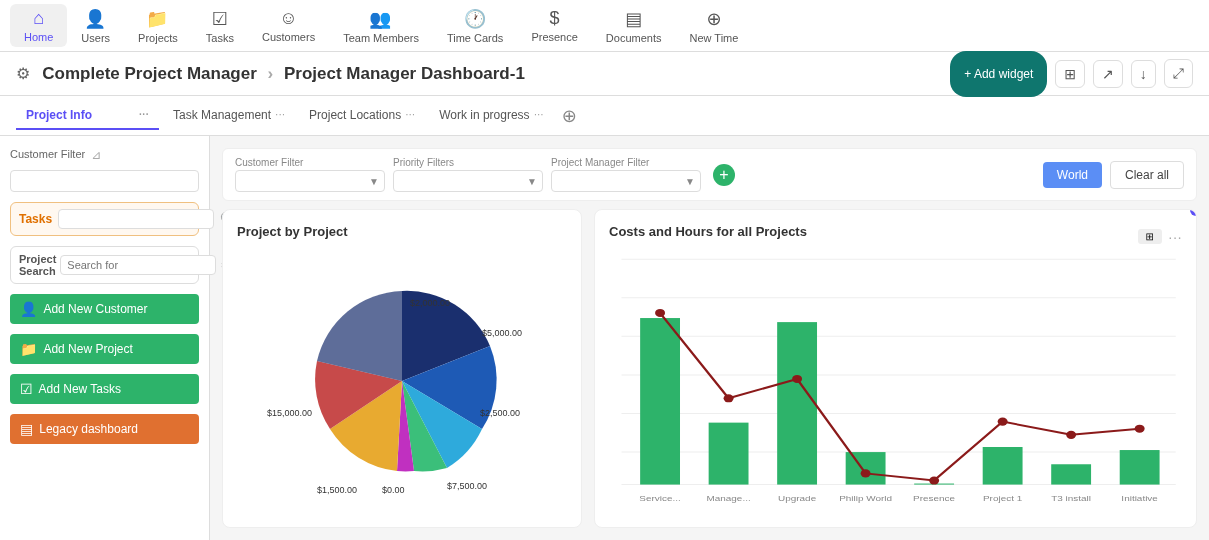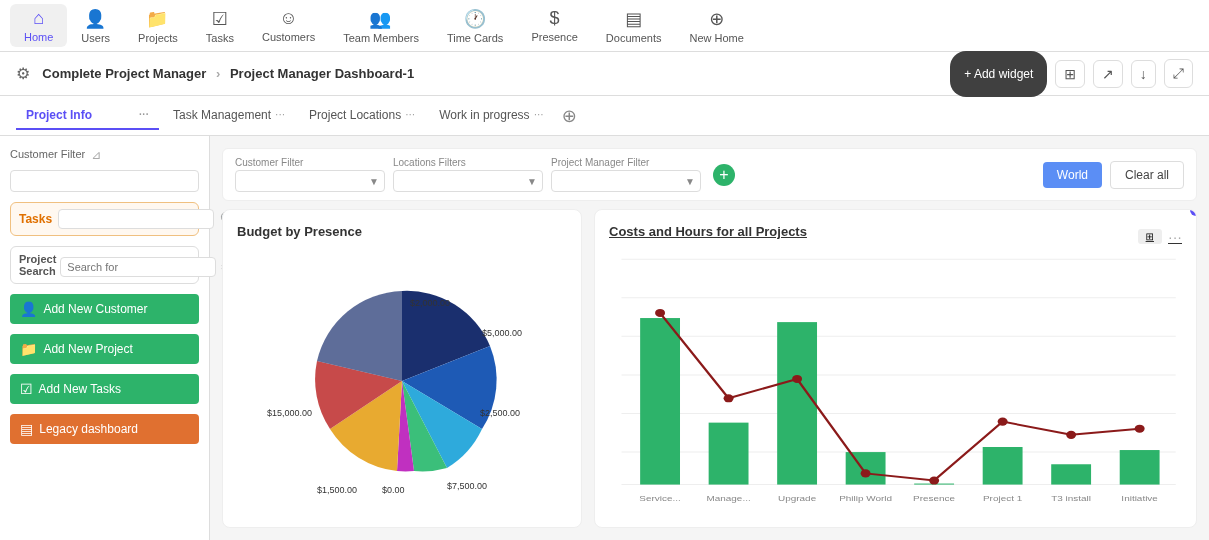--- a/index.html
+++ b/index.html
@@ -33,26 +33,26 @@
     
     .header-bar {
       display: flex;
       align-items: center;
       background: #fff;
       border-bottom: 1px solid #ddd;
       padding: 0 16px;
       height: 44px;
     }
     .header-gear { font-size: 16px; color: #666; cursor: pointer; margin-right: 12px; }
-    .header-title { font-size: 13px; color: #666; }
+    .header-title { font-size: 17px; color: #666; }
     .header-title span { color: #333; font-weight: 600; }
     .header-title .sep { margin: 0 6px; color: #aaa; }
     .header-actions { margin-left: auto; display: flex; align-items: center; gap: 8px; }
     .btn-add-widget {
-      background: #404040;
+      background: #0f766e;
       color: #fff;
       border: none;
       border-radius: 16px;
       padding: 16px 14px;
       font-size: 12px;
       cursor: pointer;
       display: flex;
       align-items: center;
       gap: 4px;
     }
@@ -276,21 +276,21 @@
     .chart-card {
       background: #fff;
       border: 1px solid #eee;
       border-radius: 8px;
       padding: 14px;
       display: flex;
       flex-direction: column;
       overflow: hidden;
     }
     .chart-card.budget { flex: 0 0 360px; }
-    .chart-card.costs { flex: 1; text-decoration: underline; }
+    .chart-card.costs { flex: 1; }
     .chart-title {
       font-size: 13px;
       font-weight: 600;
       color: #333;
       margin-bottom: 10px;
     }
     .chart-header {
       display: flex;
       align-items: center;
       justify-content: space-between;
@@ -361,21 +361,21 @@
   <div class="nav-item">
     <span class="nav-icon">$</span>
     <span>Presence</span>
   </div>
   <div class="nav-item">
     <span class="nav-icon">▤</span>
     <span>Documents</span>
   </div>
   <div class="nav-item">
     <span class="nav-icon">⊕</span>
-    <span>New Home</span>
+    <span>New Time</span>
   </div>
 </nav>
 
 <div class="header-bar">
   <span class="header-gear">⚙</span>
   <span class="header-title">
     <span>Complete Project Manager</span>
     <span class="sep">›</span>
     <span>Project Manager Dashboard-1</span>
   </span>
@@ -420,21 +420,21 @@
       <select class="filter-select"></select>
     </div>
 
     <div class="tasks-section">
       <span class="tasks-label">Tasks</span>
       <input class="tasks-search" type="text" style="">
       <span class="tasks-search-icon">🔍</span>
     </div>
 
     <div class="project-search-section">
-      <div style="display:flex;align-items:flex-end;gap:4px;">
+      <div style="display:flex;align-items:center;gap:4px;">
         <span class="project-search-label">Project<br>Search</span>
         <div class="project-search-row" style="flex:1;">
           <input class="project-search-input" type="text" placeholder="Search for" style="">
           <span class="filter-icon-btn">⚙</span>
           <span class="search-icon">🔍</span>
         </div>
       </div>
     </div>
 
     <button class="action-btn">
@@ -460,21 +460,21 @@
 
     <div class="filters-row">
       <div class="filter-group">
         <span class="filter-group-label">Customer Filter</span>
         <div style="position:relative;display:inline-block;">
           <select class="filter-group-select"></select>
           <span style="position:absolute;right:6px;top:50%;transform:translateY(-50%);font-size:10px;color:#888;pointer-events:none;">▼</span>
         </div>
       </div>
       <div class="filter-group">
-        <span class="filter-group-label">Locations Filters</span>
+        <span class="filter-group-label">Priority Filters</span>
         <div style="position:relative;display:inline-block;">
           <select class="filter-group-select"></select>
           <span style="position:absolute;right:6px;top:50%;transform:translateY(-50%);font-size:10px;color:#888;pointer-events:none;">▼</span>
         </div>
       </div>
       <div class="filter-group">
         <span class="filter-group-label">Project Manager Filter</span>
         <div style="position:relative;display:inline-block;">
           <select class="filter-group-select"></select>
           <span style="position:absolute;right:6px;top:50%;transform:translateY(-50%);font-size:10px;color:#888;pointer-events:none;">▼</span>
@@ -482,21 +482,21 @@
       </div>
       <button class="filter-plus">+</button>
       <button class="btn-apply">World</button>
       <button class="btn-clear-all">Clear all</button>
     </div>
 
     <div class="charts-row">
 
       <div class="chart-card budget">
         <div class="chart-header">
-          <span class="chart-title">Budget by Presence</span>
+          <span class="chart-title">Project by Project</span>
         </div>
         <div class="pie-container">
           <svg width="280" height="240" viewBox="0 0 280 240">
 
             <path d="M140,120 L140,30 A90,90 0 0,1 228,85 Z" fill="#1a2f6e"></path>
 
             <path d="M140,120 L228,85 A90,90 0 0,1 220,168 Z" fill="#1e5ab5"></path>
 
             <path d="M140,120 L220,168 A90,90 0 0,1 185,207 Z" fill="#2eaadc"></path>
 

